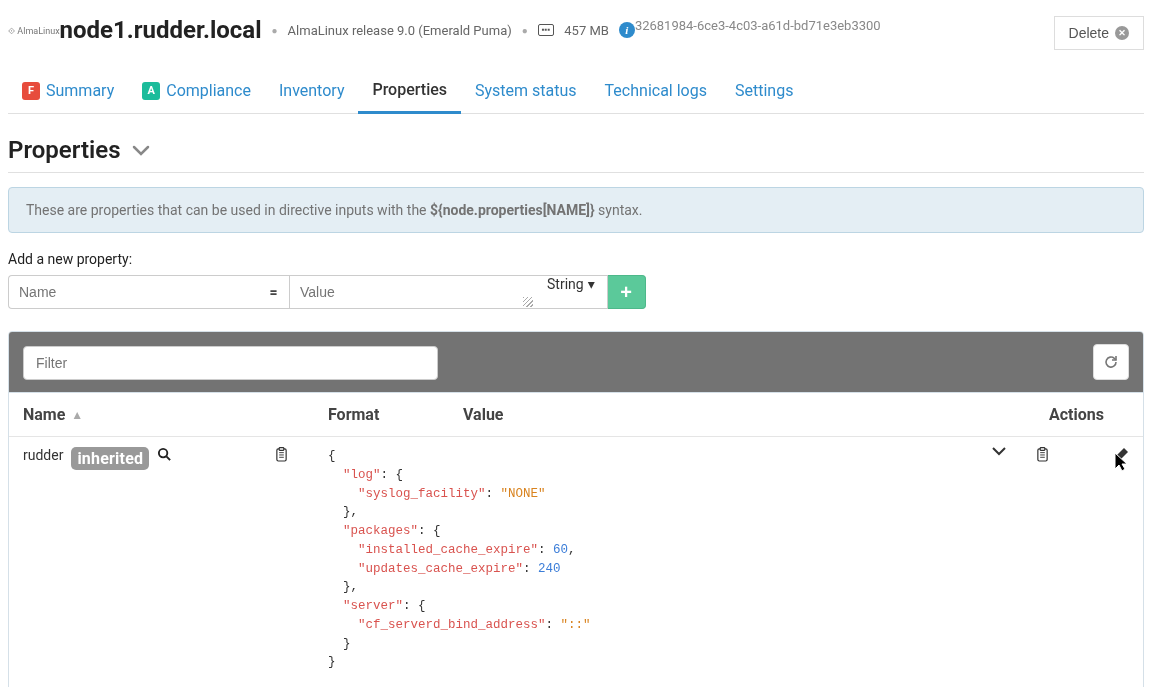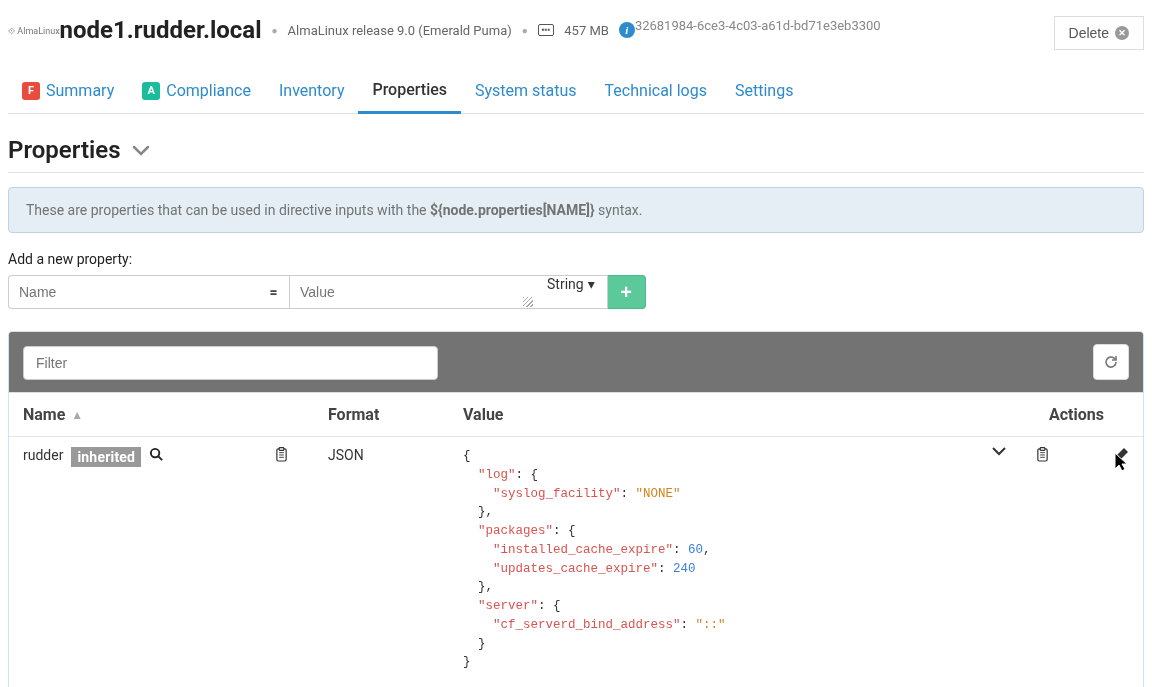--- a/index.html
+++ b/index.html
@@ -246,24 +246,24 @@
     .data-row {
       display: flex;
       padding: 10px 14px 18px 14px;
       font-size: 14px;
       background: #fff;
     }
     .prop-name-cell { display: flex; align-items: flex-start; gap: 8px; }
     .inherited-badge {
       background: #999;
       color: #fff;
-      font-size: 14px;
+      font-size: 16px;
       font-weight: 700;
       padding: 2px 6px;
-      border-radius: 0;
+      border-radius: 5px;
       letter-spacing: 0.2px;
     }
     .mag-icon, .clip-icon, .edit-icon, .expand-icon {
       cursor: pointer;
       color: #333;
       display: inline-flex;
       align-items: center;
     }
     .row-right-icons {
       display: flex;
@@ -403,21 +403,20 @@
       <span class="clip-icon" style="margin-right:40px">
         <svg width="13" height="15" viewBox="0 0 14 16">
             <rect x="2" y="2" width="10" height="13" rx="1.5" stroke="#333" stroke-width="1.3" fill="none"></rect>
             <rect x="4.5" y="0.5" width="5" height="3" rx="1" stroke="#333" stroke-width="1.3" fill="#fff"></rect>
             <line x1="4.5" y1="6" x2="9.5" y2="6" stroke="#333"></line>
             <line x1="4.5" y1="8.5" x2="9.5" y2="8.5" stroke="#333"></line>
             <line x1="4.5" y1="11" x2="9.5" y2="11" stroke="#333"></line>
           </svg>
       </span>
     </div>
-    <div class="col-format">JSON</div>
     <div class="col-value">
       <div style="display:flex; justify-content:space-between; align-items:flex-start;">
         <div class="code-block" id="json-code"><span class="json-punct">{</span>
   <span class="json-key">"log"</span><span class="json-punct">: {</span>
     <span class="json-key">"syslog_facility"</span><span class="json-punct">: </span><span class="json-str">"NONE"</span>
   <span class="json-punct">},</span>
   <span class="json-key">"packages"</span><span class="json-punct">: {</span>
     <span class="json-key">"installed_cache_expire"</span><span class="json-punct">: </span><span class="json-num">60</span><span class="json-punct">,</span>
     <span class="json-key">"updates_cache_expire"</span><span class="json-punct">: </span><span class="json-num">240</span>
   <span class="json-punct">},</span>

